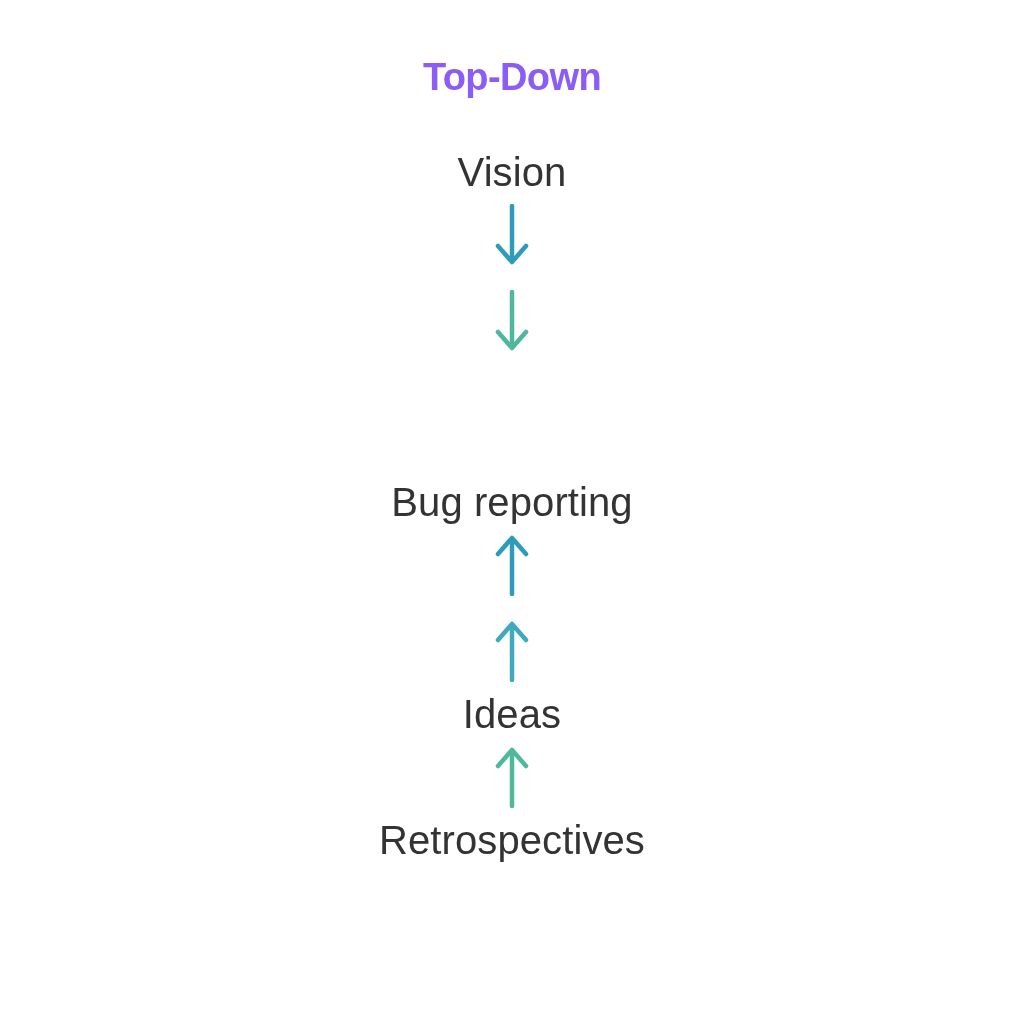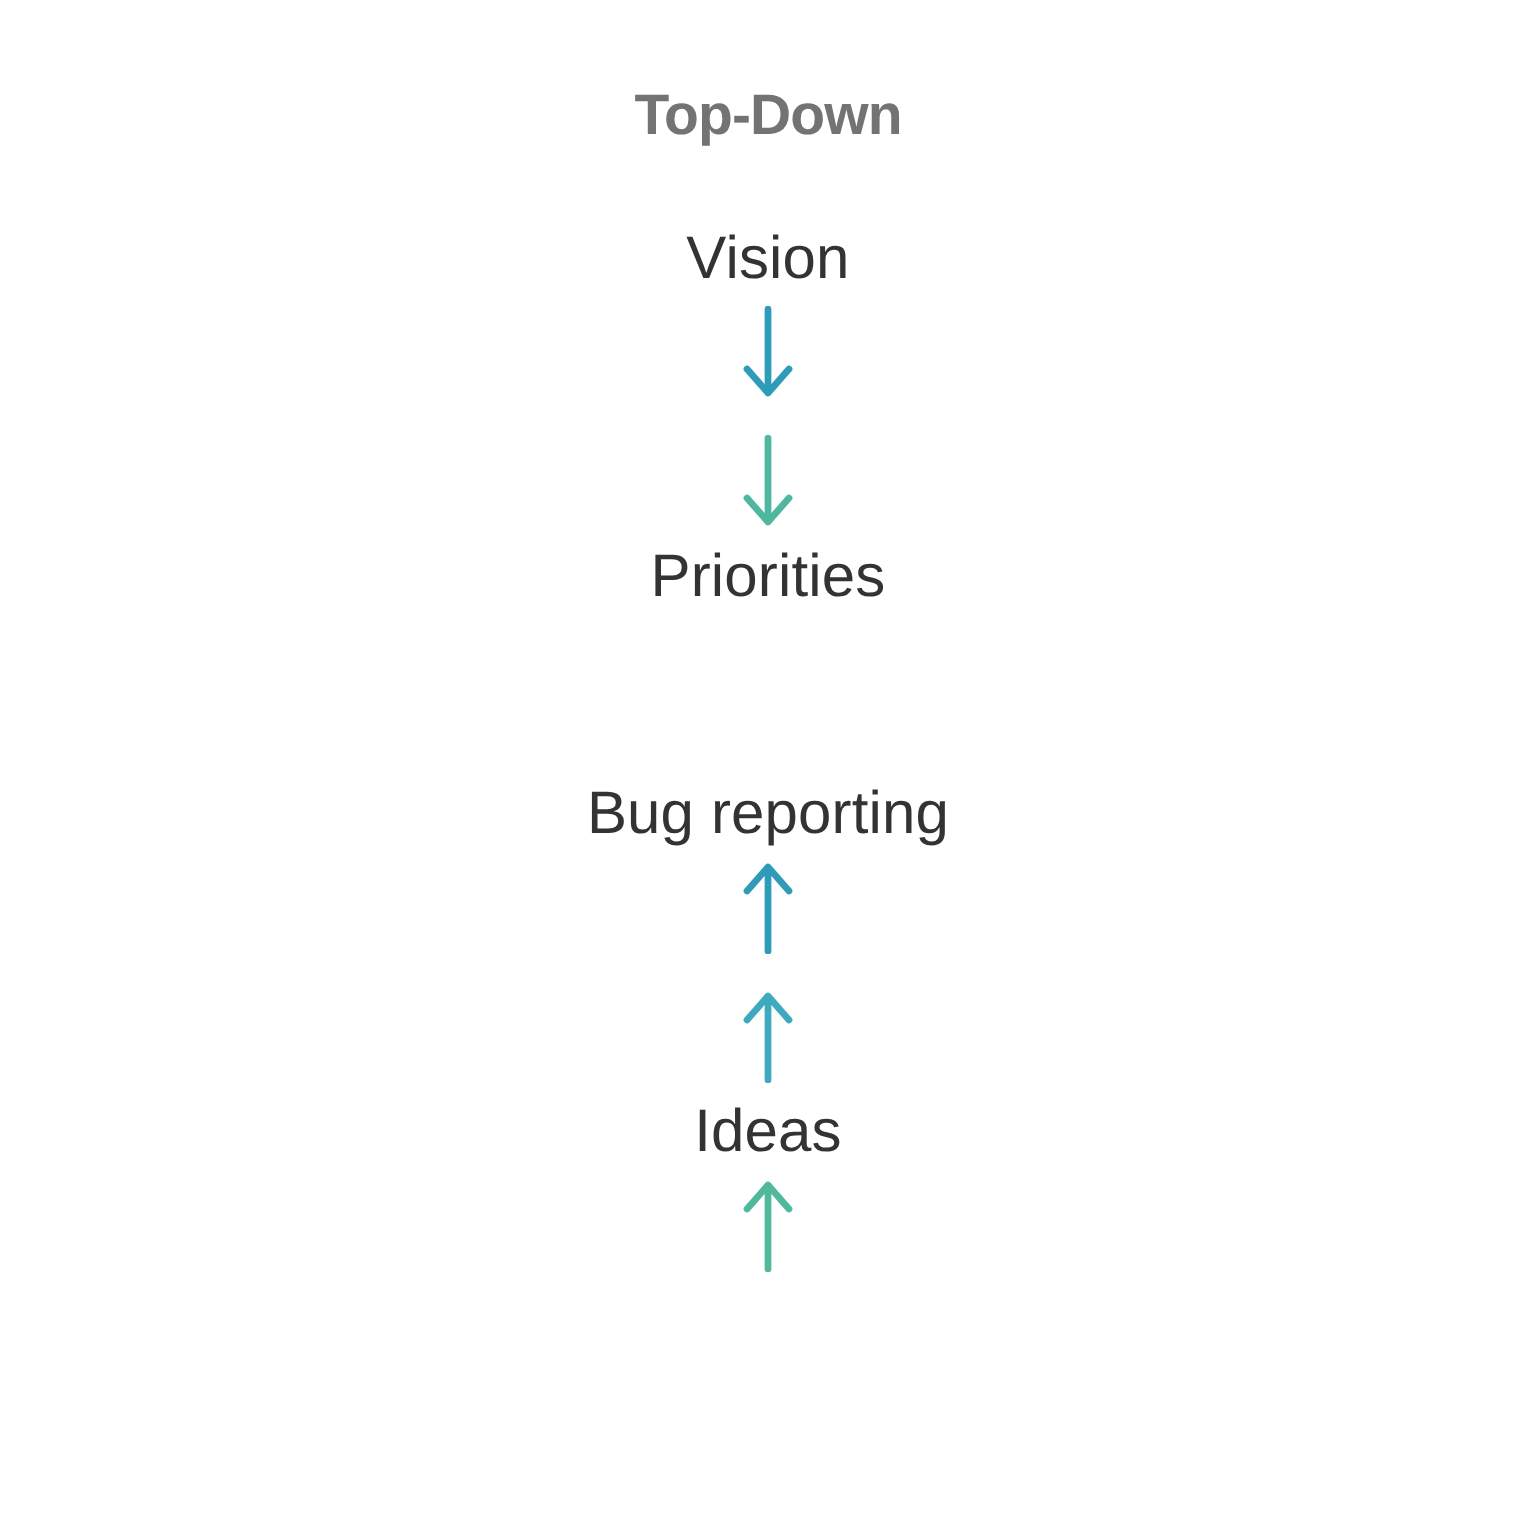--- a/index.html
+++ b/index.html
@@ -29,21 +29,21 @@
   .section {
     display: flex;
     flex-direction: column;
     align-items: center;
     width: 100%;
   }
 
   .section-heading {
     font-size: 38px;
     font-weight: bold;
-    color: #737373;
+    color: #8b5cf6;
     letter-spacing: -0.6px;
     line-height: 1;
     text-align: center;
   }
 
   
   .chain {
     display: flex;
     flex-direction: column;
     align-items: center;
@@ -102,21 +102,20 @@
 
       <svg class="arrow" viewBox="0 0 44 62">
         <g stroke="#4FB79D" stroke-width="4.5" fill="none" stroke-linecap="round" stroke-linejoin="round">
           <line x1="22" y1="2" x2="22" y2="57"></line>
           <polyline points="8,42 22,58 36,42"></polyline>
         </g>
       </svg>
 
       <div class="gap-arrow-label"></div>
 
-      <div class="node-label">Priorities</div>
     </div>
   </div>
 
   <div class="gap-between-sections"></div>
 
   <div class="section">
 
 
     <div class="gap-heading-to-first"></div>
 
@@ -153,16 +152,17 @@
 
       <svg class="arrow" viewBox="0 0 44 62">
         <g stroke="#50B99C" stroke-width="4.5" fill="none" stroke-linecap="round" stroke-linejoin="round">
           <line x1="22" y1="60" x2="22" y2="5"></line>
           <polyline points="8,20 22,4 36,20"></polyline>
         </g>
       </svg>
 
       <div class="gap-arrow-label"></div>
 
+      <div class="node-label">Retrospectives</div>
     </div>
   </div>
 
 </div>
 
 </body></html>

